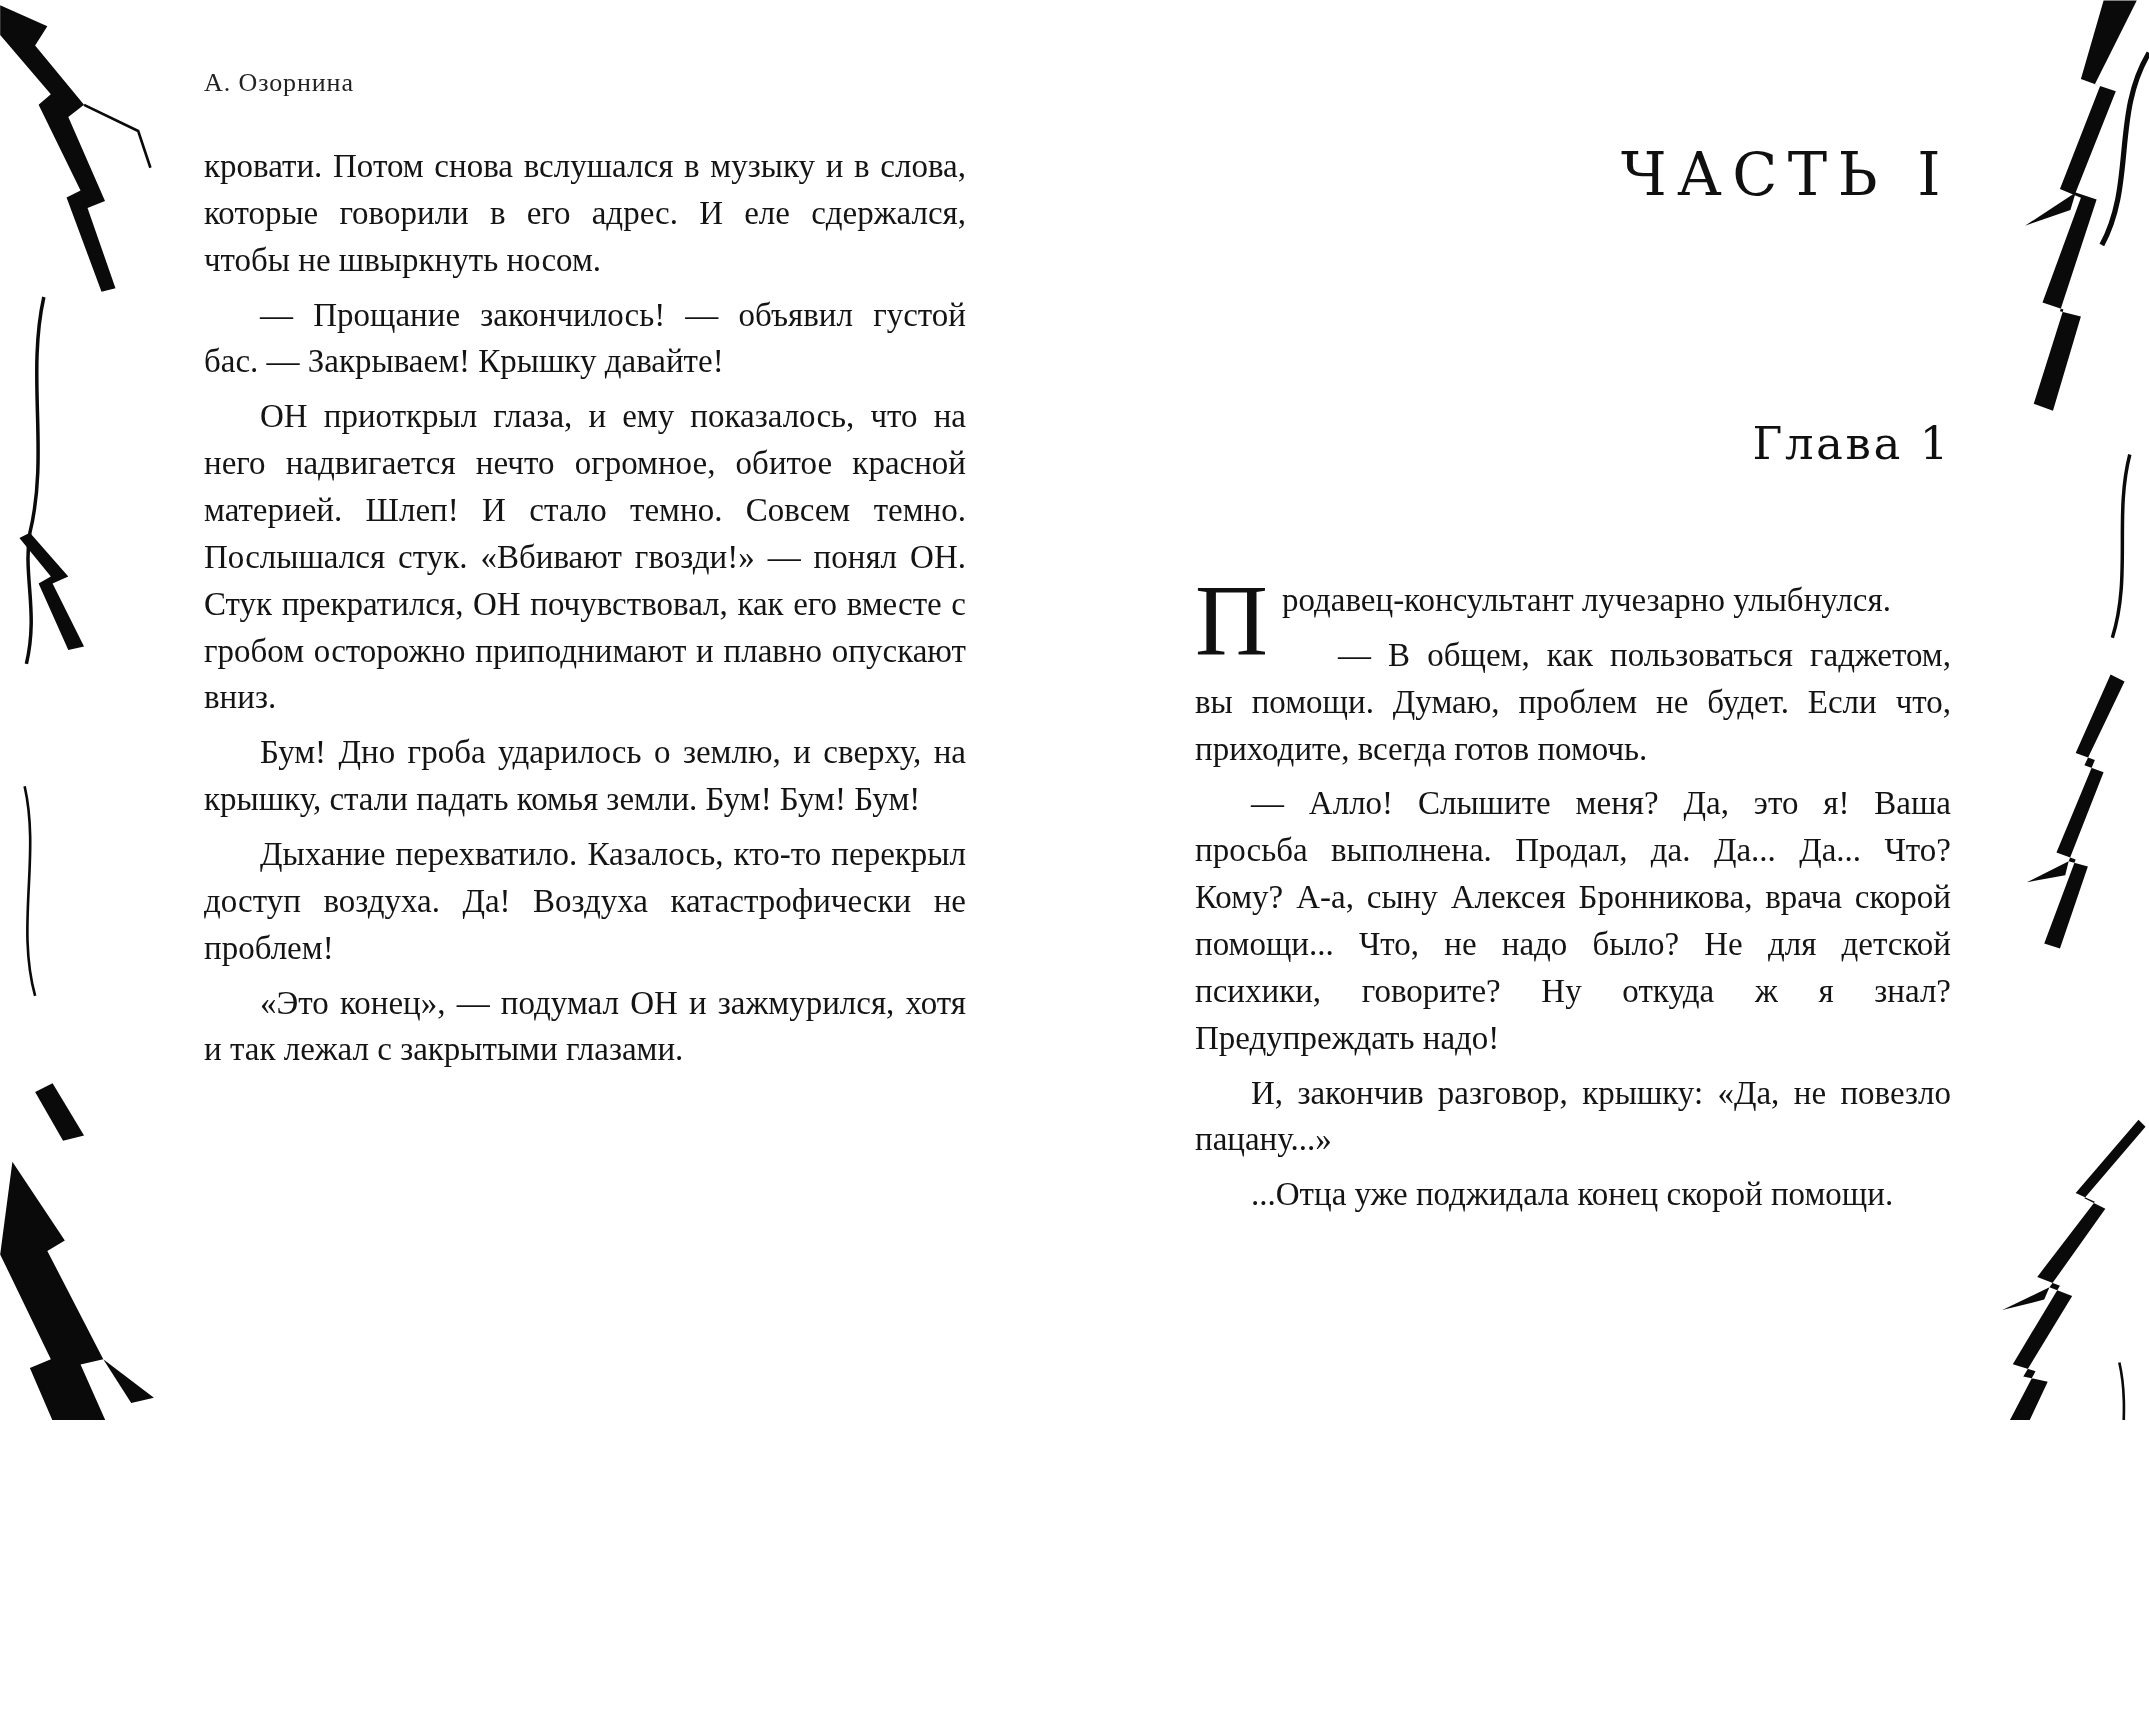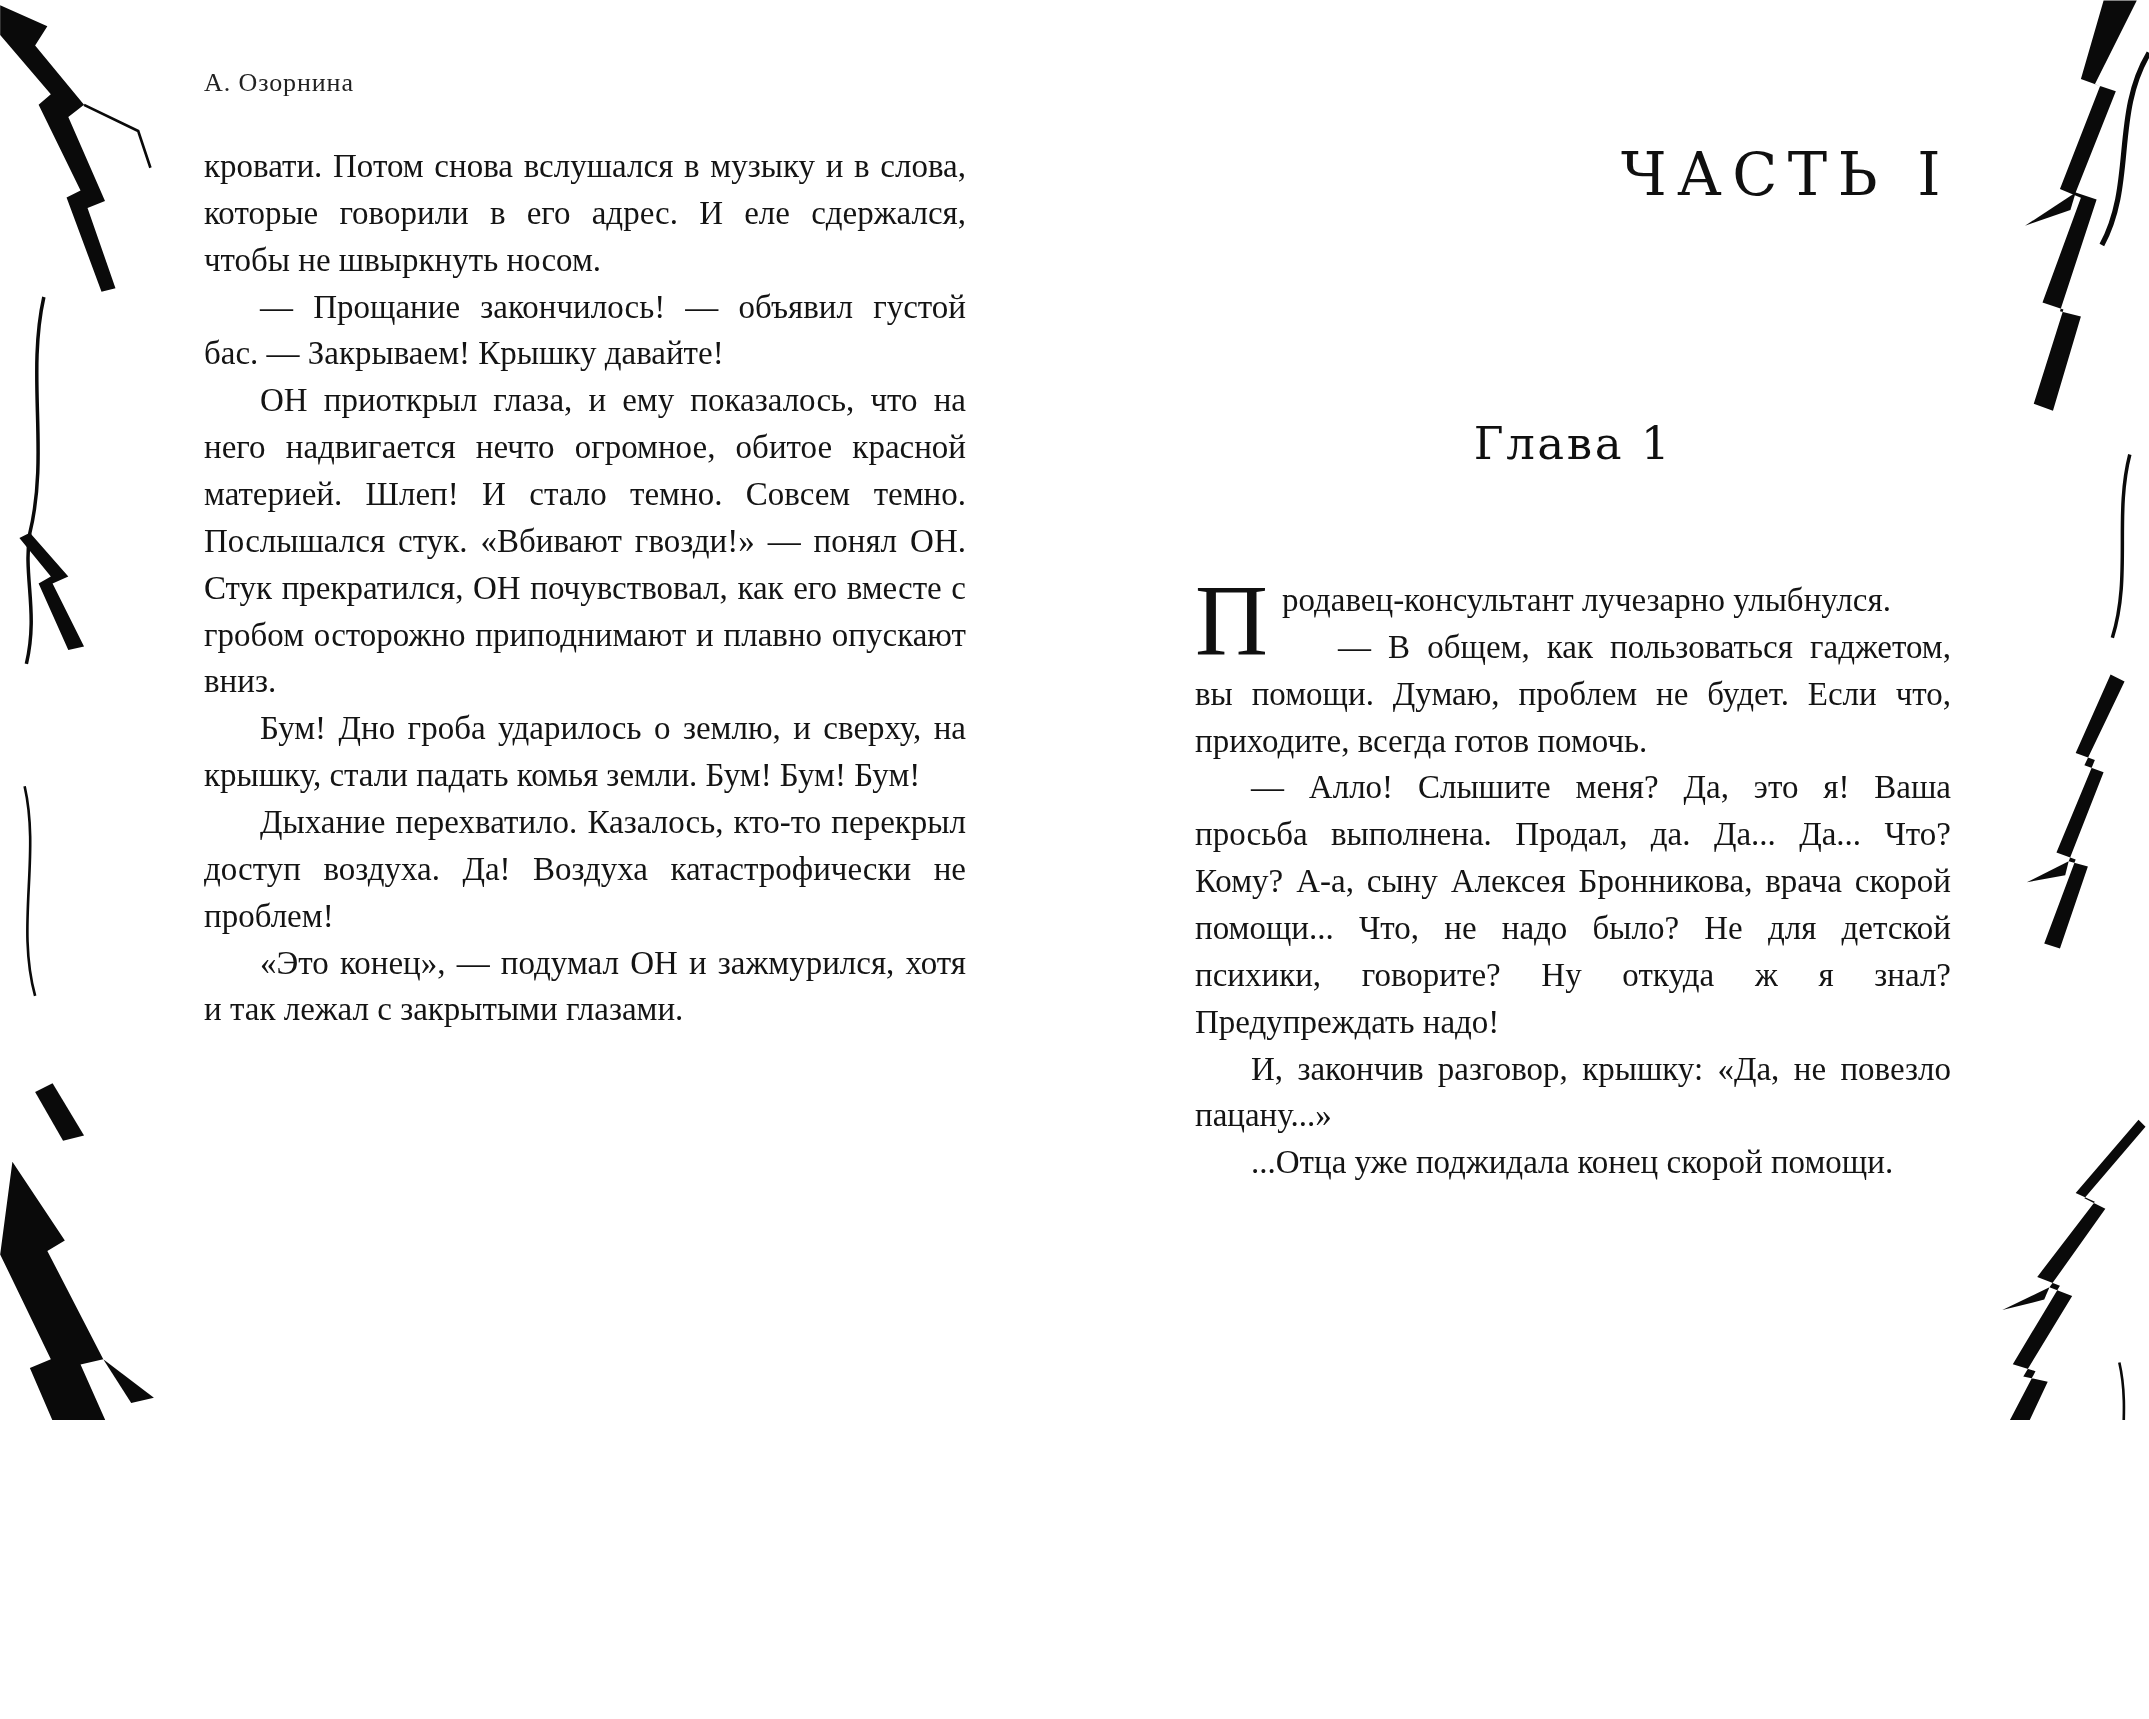--- a/index.html
+++ b/index.html
@@ -30,20 +30,21 @@
     font-size:26px;
     letter-spacing:0.9px;
     color:#222222;
     margin-bottom:45px;
   }
   .body-text p {
     font-size:33px;
     line-height:1.42;
     text-align:justify;
     color:#141414;
+    margin-top:8px;
   }
   .body-text p.indent { text-indent:56px; }
 
   
   .right-col {
     position:absolute;
     left:1195px; top:140px;
     width:756px;
   }
   .part-title {
@@ -52,21 +53,21 @@
     font-size:59px;
     letter-spacing:10.5px;
     text-align:right;
     color:#101010;
   }
   .chapter-title {
     font-family:"DejaVu Serif", serif;
     font-weight:400;
     font-size:45px;
     letter-spacing:2.6px;
-    text-align:center;
+    text-align:right;
     color:#101010;
     margin-top:208px;
   }
   .right-body { margin-top:107px; }
   .dropcap {
     float:left;
     font-size:101px;
     line-height:79px;
     padding:5.2px 14px 0 0;
     color:#101010;

